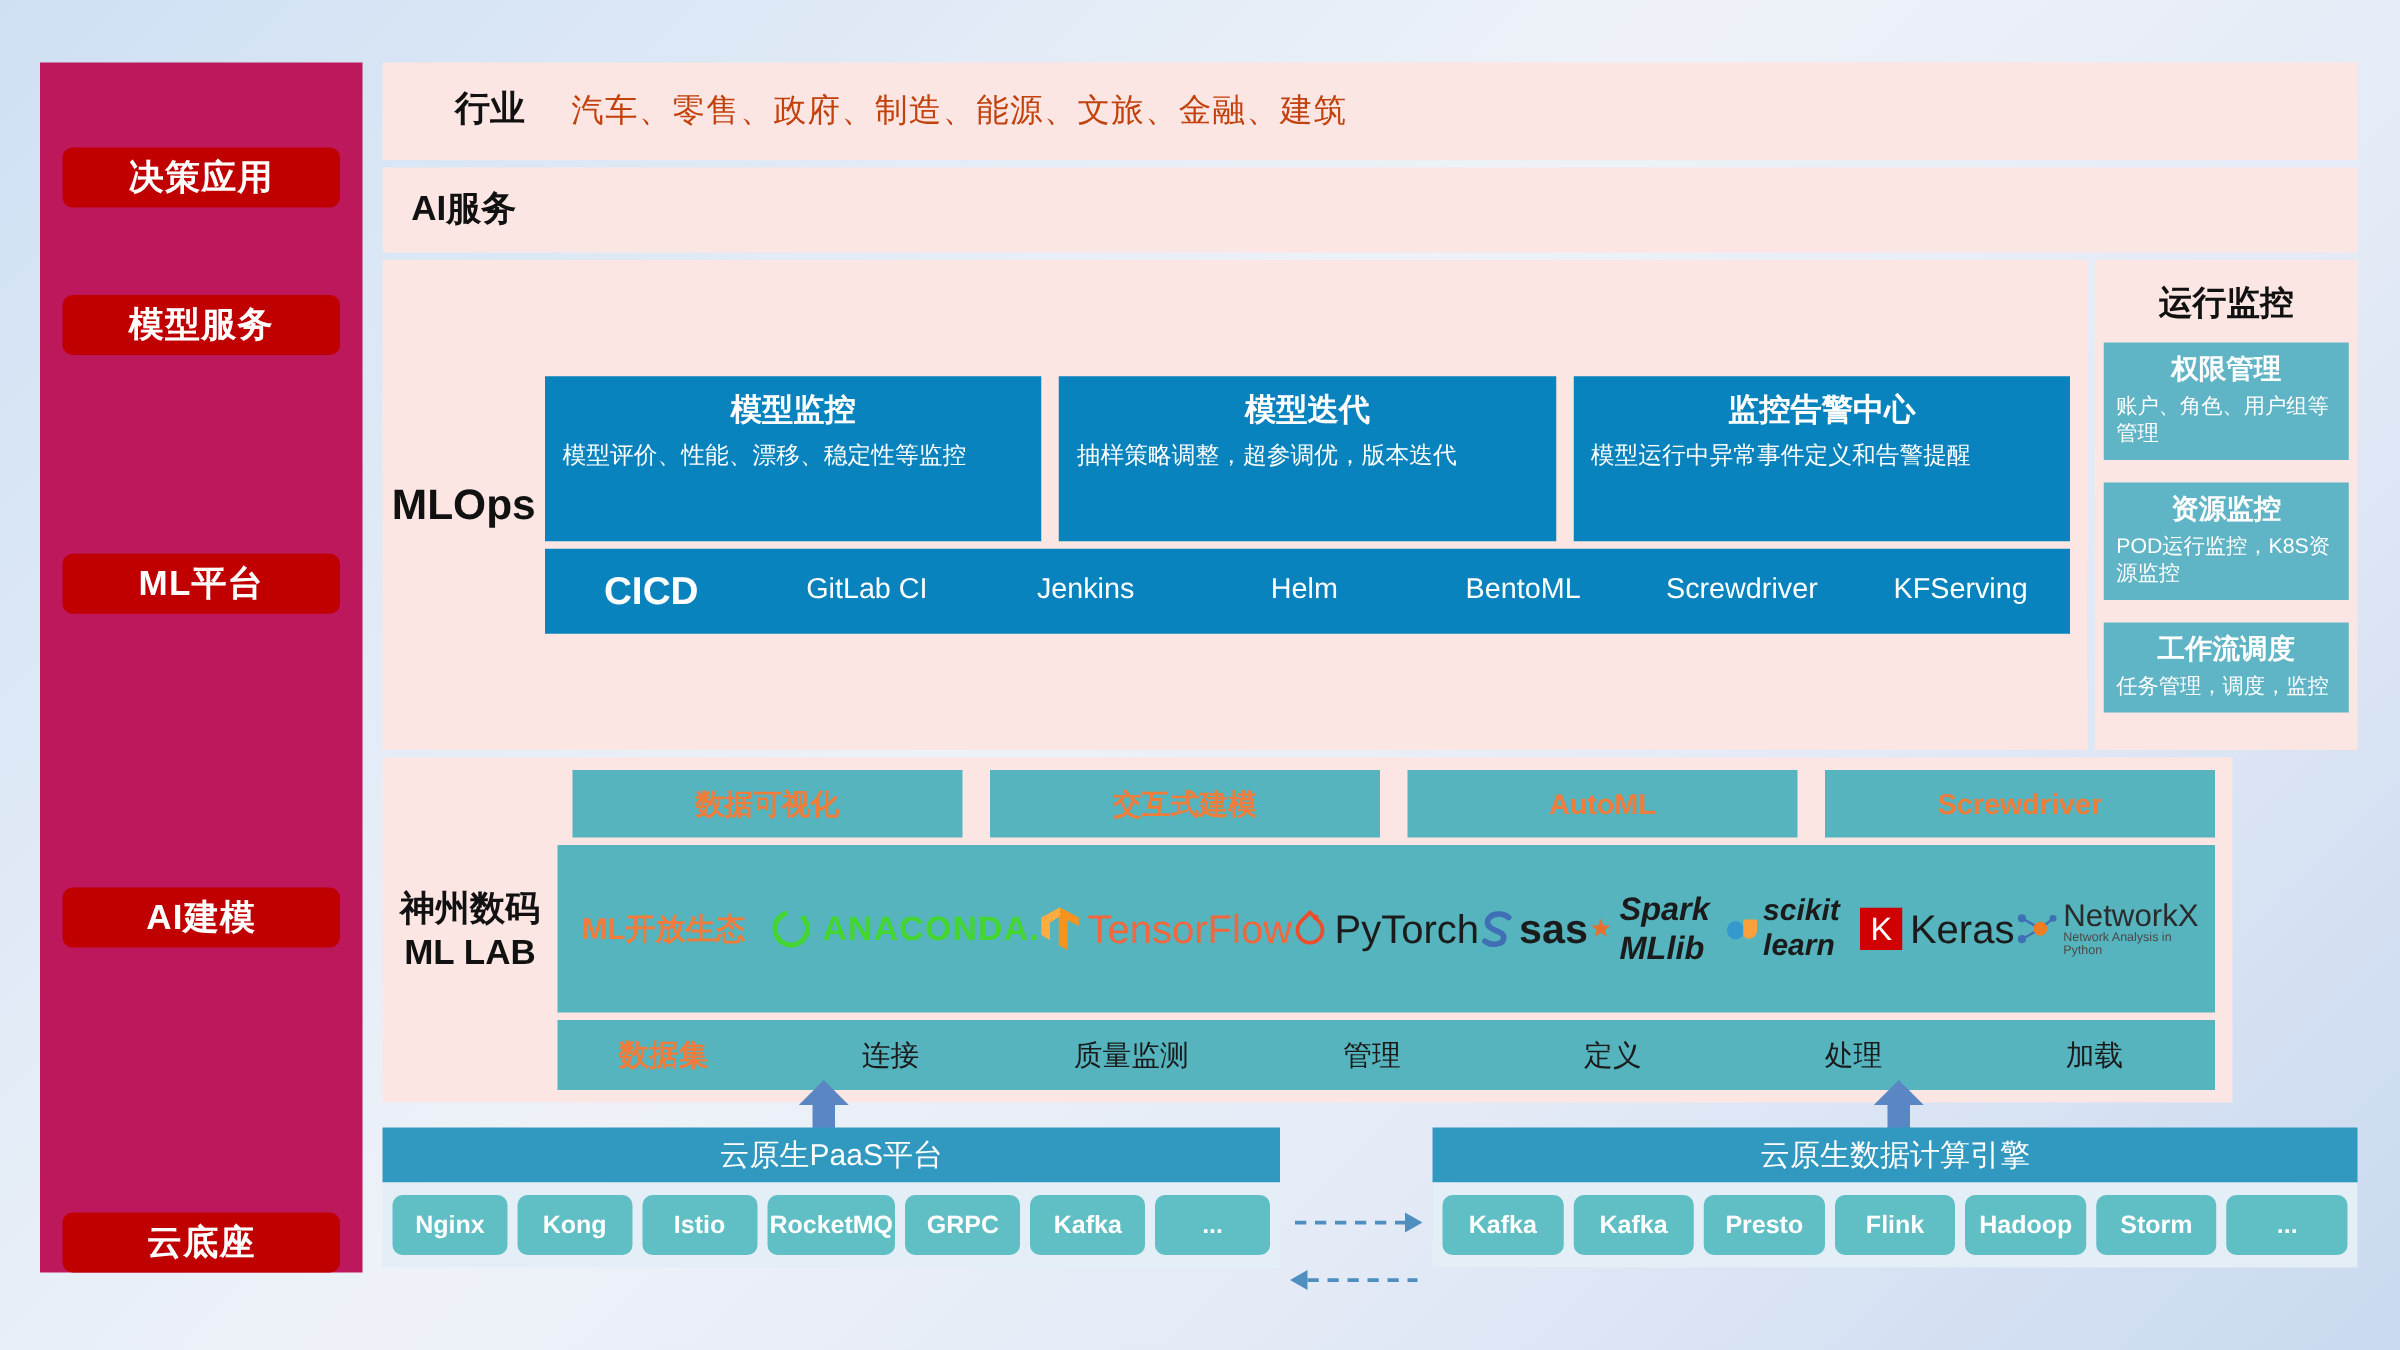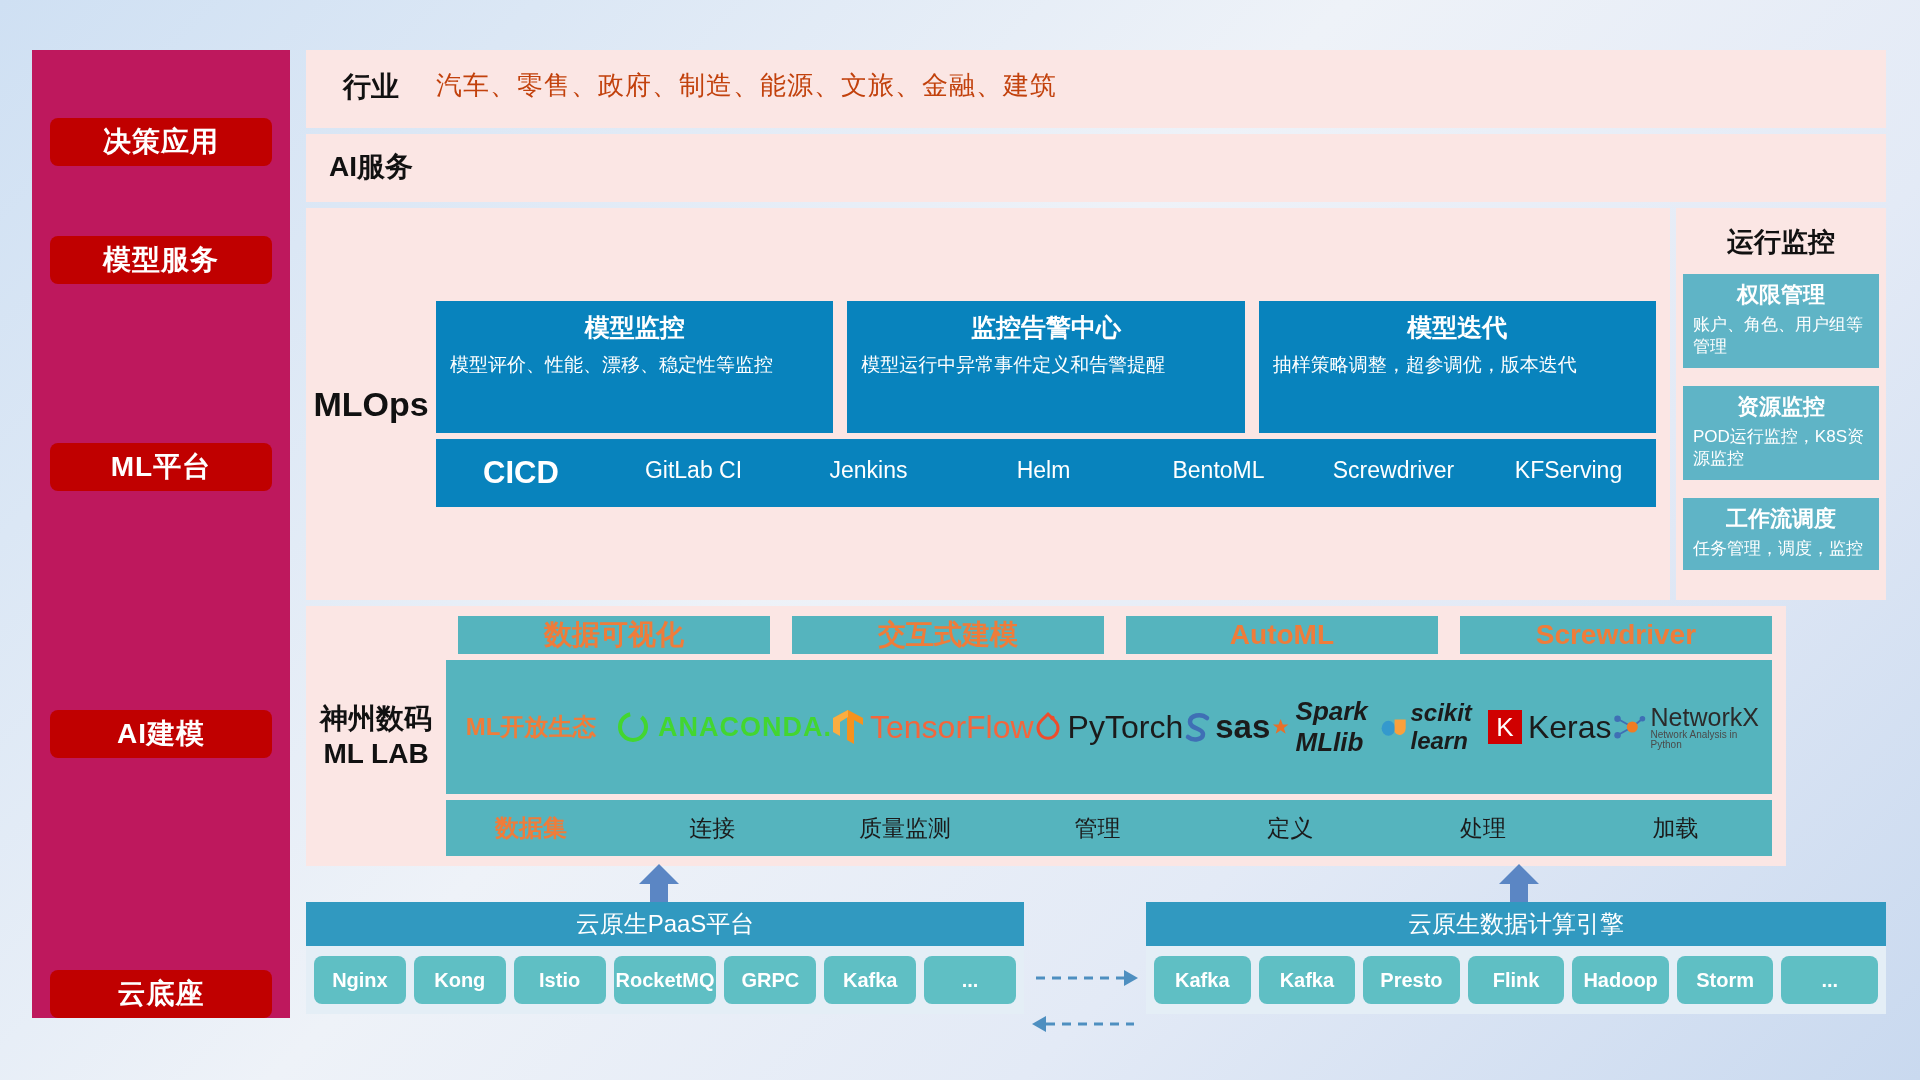--- a/index.html
+++ b/index.html
@@ -29,21 +29,21 @@
   .rail-btn.b5{top:920px;}
 
   
   .main{position:absolute;left:306px;top:50px;width:1580px;}
 
   .band{background:#fbe6e4;position:relative;}
   .band + .band{margin-top:6px;}
 
   
   .row-ind{padding:18px 0 22px 0;display:flex;flex-direction:column;gap:16px;}
-  .ind-line{display:flex;align-items:flex-start;}
+  .ind-line{display:flex;align-items:flex-end;margin-left:21px;}
   .ind-label{
     width:130px;text-align:center;flex:0 0 130px;
     font-size:28px;font-weight:bold;color:#111;
   }
   .ind-vals{font-size:26px;color:#c2410c;letter-spacing:1px;}
 
   
   .row-svc{display:flex;align-items:center;padding:14px 0 16px 0;}
   .svc-label{width:130px;flex:0 0 130px;text-align:center;font-size:28px;font-weight:bold;color:#111;}
   .svc-items{flex:1;display:flex;gap:0;justify-content:space-between;padding-right:24px;}
@@ -89,22 +89,22 @@
   
   .row-lab{display:flex;align-items:stretch;gap:6px;}
   .lab-band{background:#fbe6e4;flex:1;display:flex;align-items:center;padding:10px 0;}
   .lab-label{
     width:140px;flex:0 0 140px;text-align:center;color:#111;font-weight:bold;
     font-size:28px;line-height:1.25;
   }
   .lab-col{flex:1;display:flex;flex-direction:column;gap:6px;padding-right:14px;}
   .lab-top{display:flex;gap:10px;}
   .lab-chip{
-    flex:1;height:38px;background:#55b4be;display:flex;align-items:center;justify-content:center;
-    color:#ef7c3a;font-weight:bold;font-size:28px;margin-left:12px;
+    flex:1;height:54px;background:#55b4be;display:flex;align-items:center;justify-content:center;
+    color:#ef7c3a;font-weight:bold;font-size:23px;margin-left:12px;
   }
   .eco{background:#55b4be;display:flex;align-items:center;min-height:134px;}
   .eco-title{width:170px;flex:0 0 170px;text-align:center;color:#ef7c3a;font-weight:bold;font-size:24px;}
   .eco-logos{flex:1;display:flex;gap:2px;padding:6px 10px 6px 0;}
   .eco-row{display:flex;align-items:center;justify-content:space-around;height:60px;}
   .ds{background:#55b4be;height:56px;display:flex;align-items:center;}
   .ds-title{width:170px;flex:0 0 170px;text-align:center;color:#ef7c3a;font-weight:bold;font-size:24px;}
   .ds-items{flex:1;display:flex;}
   .ds-item{flex:1;text-align:center;font-size:23px;color:#1b1b1b;}
   .lab-spacer{width:210px;flex:0 0 210px;}
@@ -168,26 +168,26 @@
     <div class="row-mlops" style="margin-top:6px">
       <div class="mlops-band">
         <div class="mlops-label">MLOps</div>
         <div class="mlops-col">
           <div class="mlops-top">
             <div class="mlops-card">
               <h4>模型监控</h4>
               <p>模型评价、性能、漂移、稳定性等监控</p>
             </div>
             <div class="mlops-card">
+              <h4>模型迭代</h4>
+              <p>抽样策略调整，超参调优，版本迭代</p>
+            </div>
+            <div class="mlops-card">
               <h4>监控告警中心</h4>
               <p>模型运行中异常事件定义和告警提醒</p>
-            </div>
-            <div class="mlops-card">
-              <h4>模型迭代</h4>
-              <p>抽样策略调整，超参调优，版本迭代</p>
             </div>
           </div>
           <div class="cicd">
             <div class="cicd-title">CICD</div>
             <div class="cicd-items">
               <div class="cicd-item">GitLab CI</div>
               <div class="cicd-item">Jenkins</div>
               <div class="cicd-item">Helm</div>
               <div class="cicd-item">BentoML</div>
               <div class="cicd-item">Screwdriver</div>

